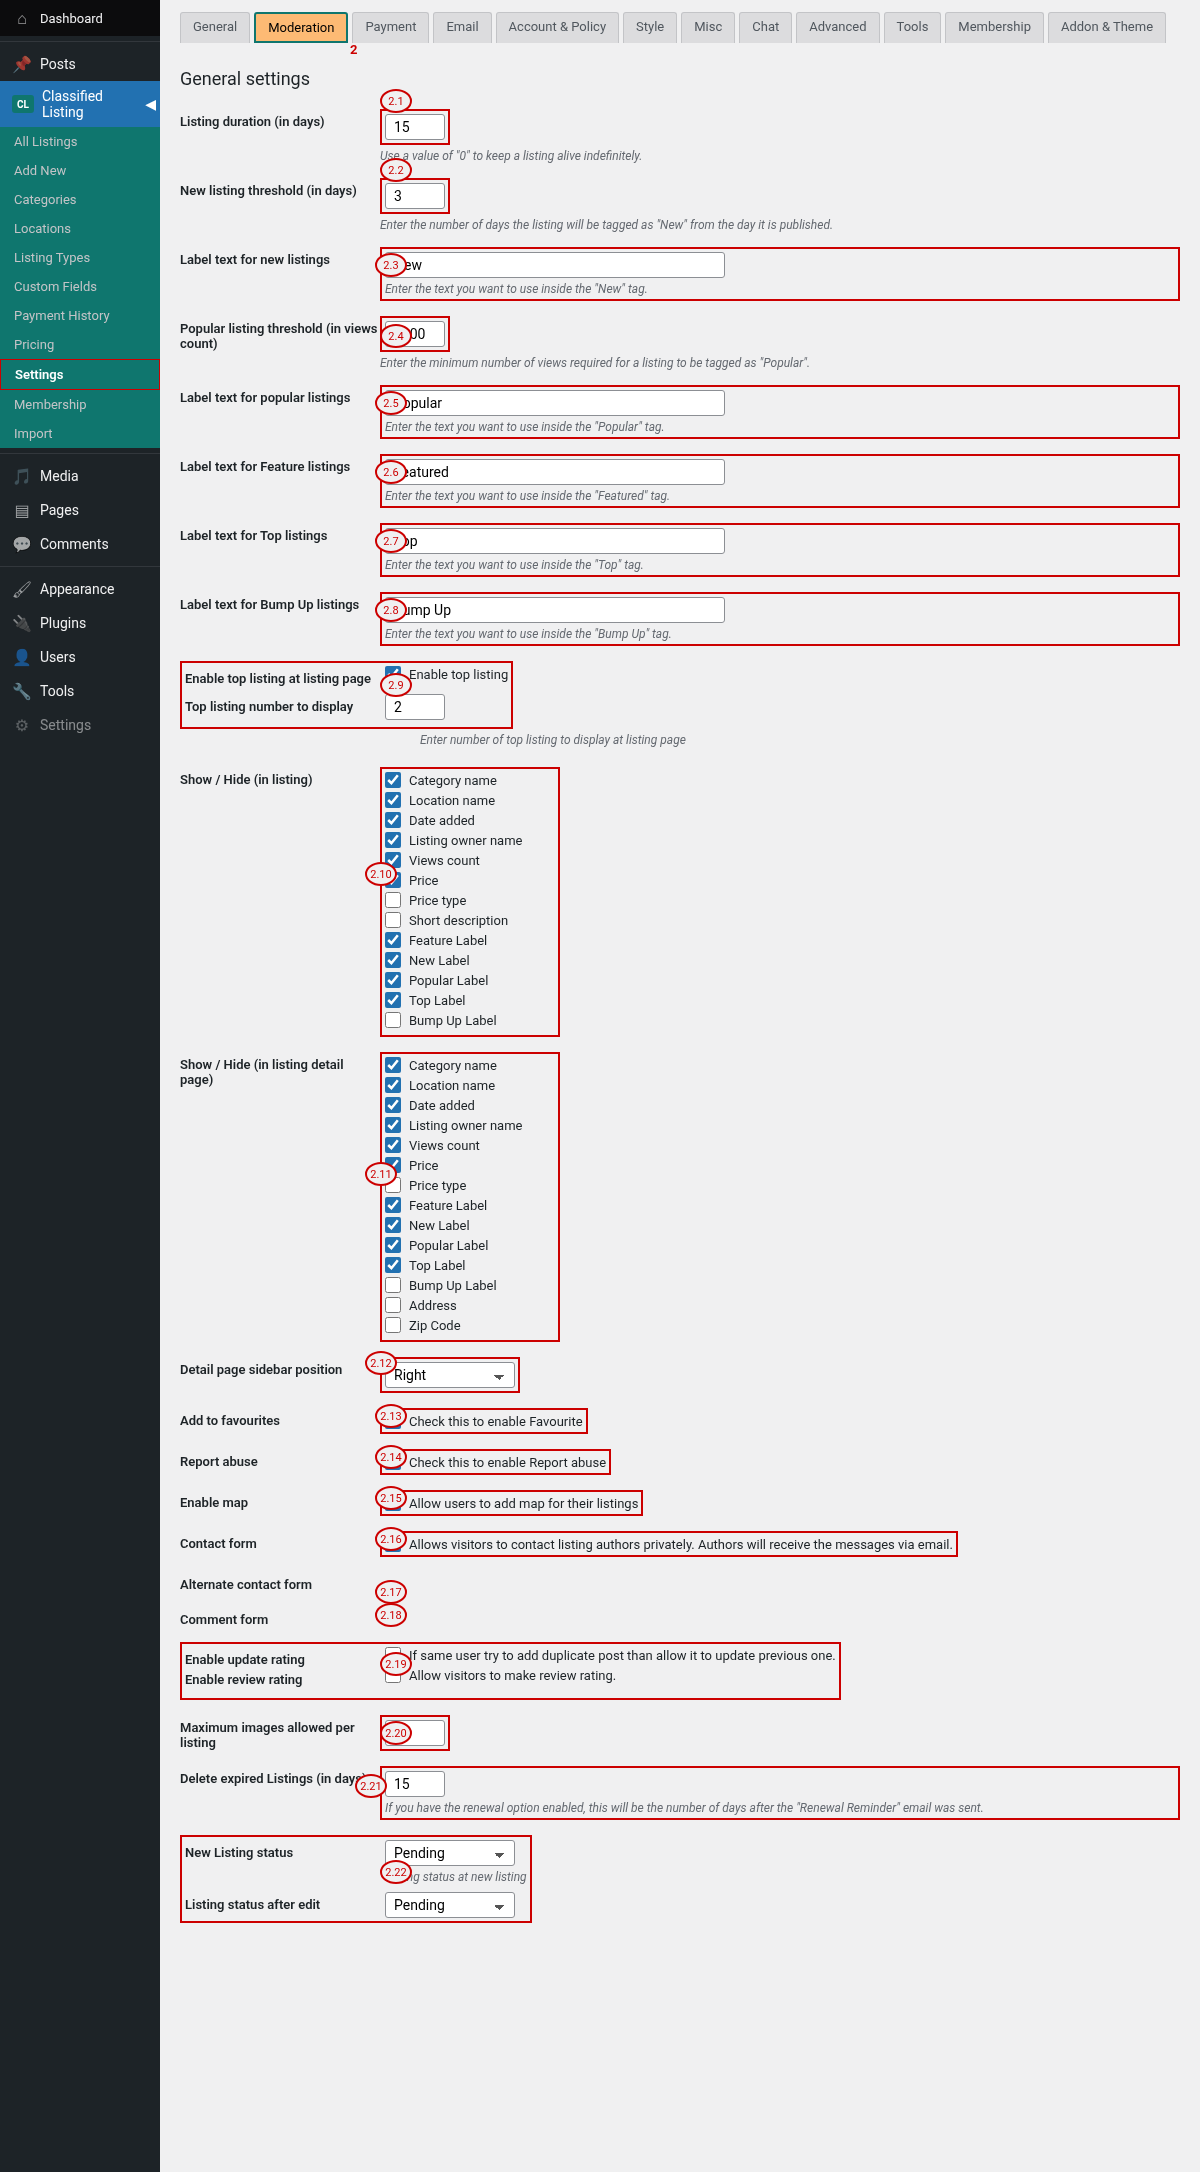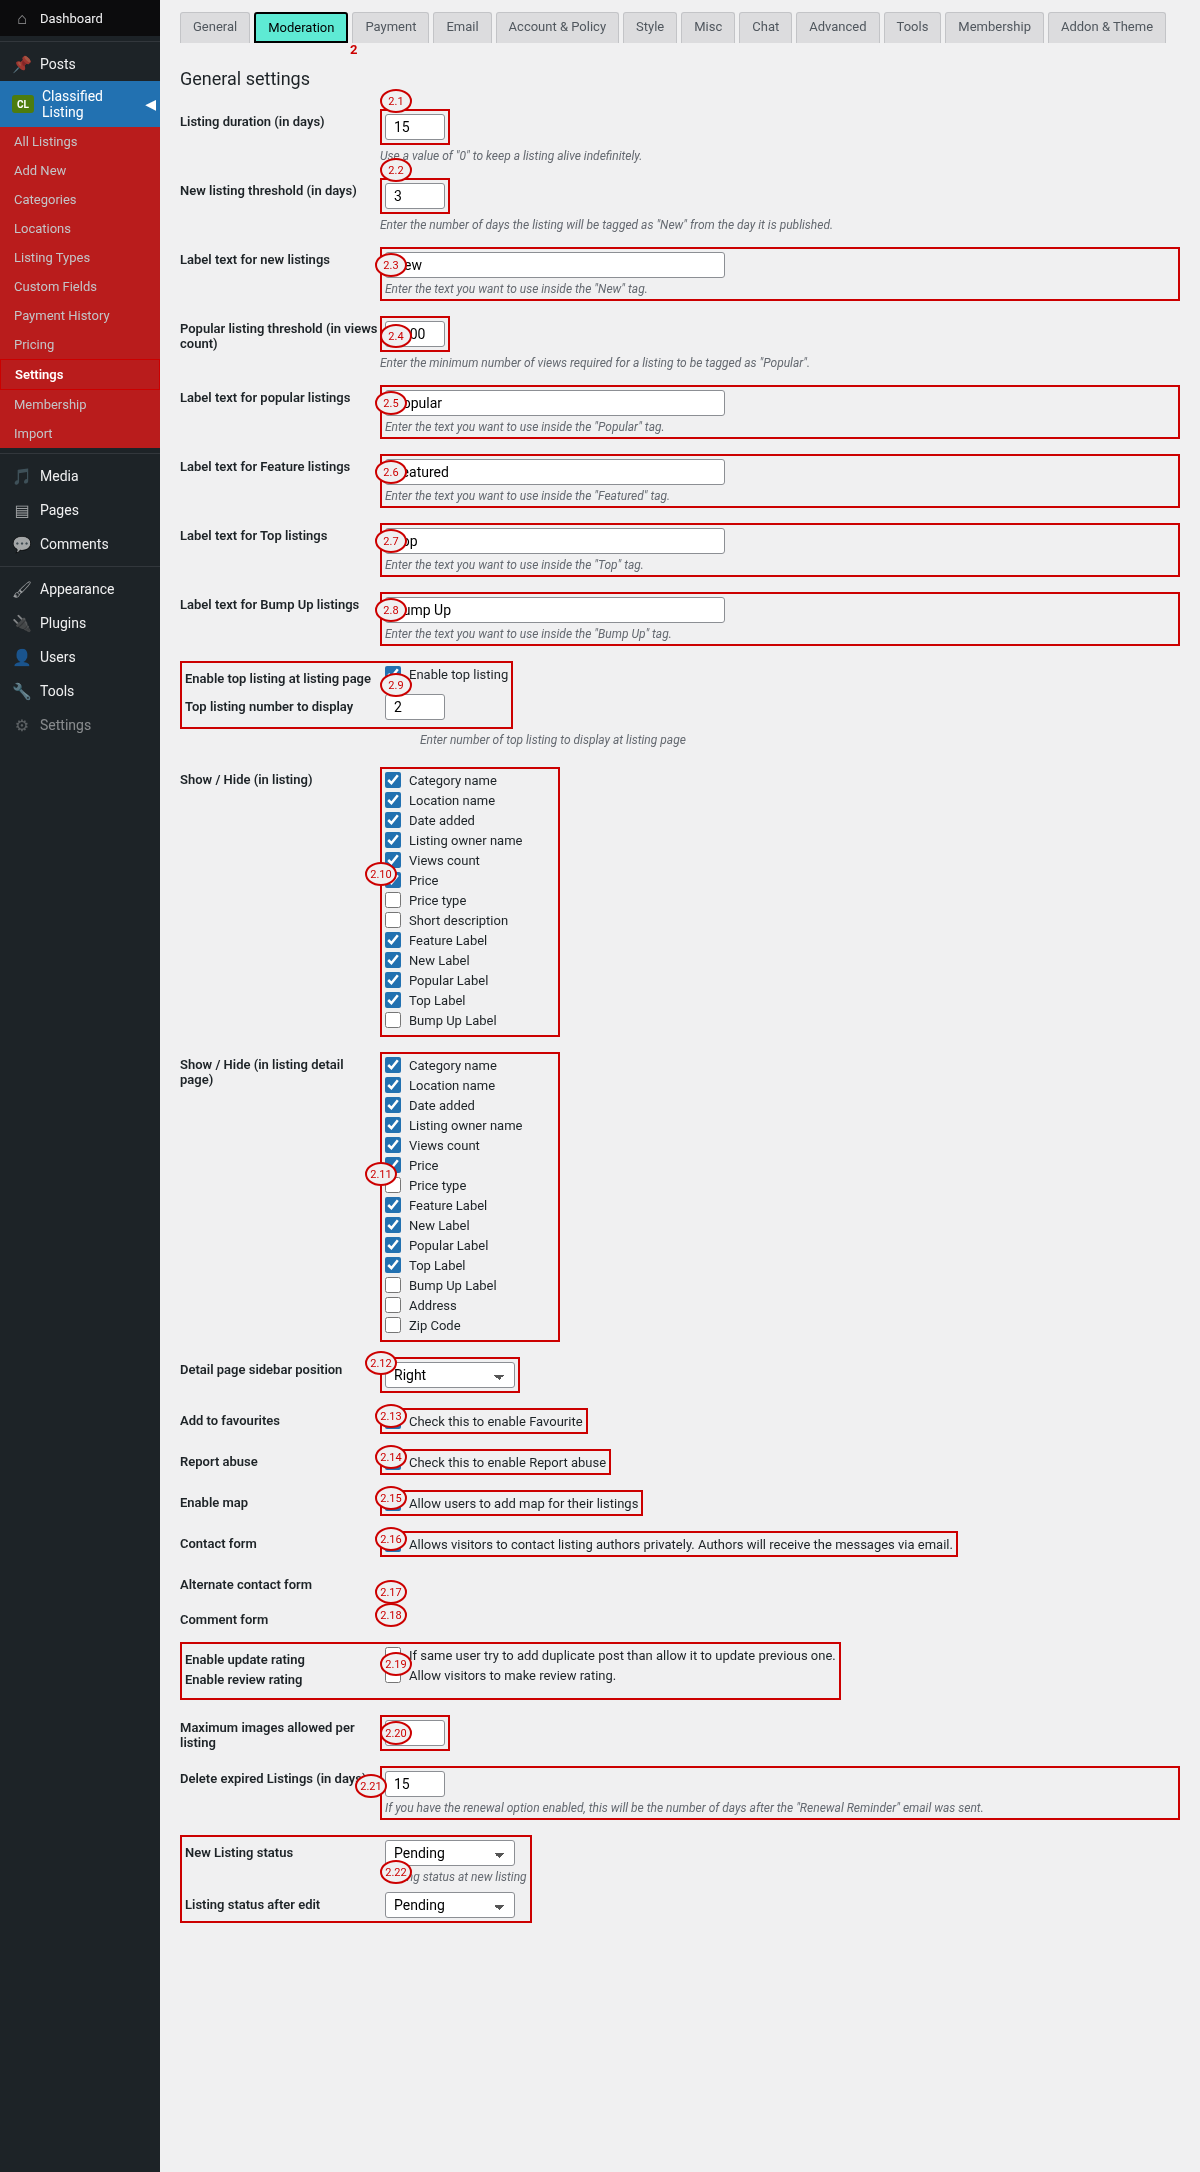--- a/index.html
+++ b/index.html
@@ -2,43 +2,43 @@
 <html><head>
 <meta charset="utf-8">
 <style>
 *{margin:0;padding:0;box-sizing:border-box;font-family:-apple-system,BlinkMacSystemFont,"Segoe UI",Roboto,sans-serif}
 body{background:#f0f0f1;color:#1d2327;font-size:13px}
 .wrap{display:flex;min-height:100vh}
 .sidebar{width:160px;background:#1d2327;color:#f0f0f1;flex-shrink:0}
 .sidebar-top{background:#0c0c0d;padding:8px 12px;display:flex;align-items:center;gap:8px;font-size:13px}
 .sidebar-item{padding:7px 12px;color:#f0f0f1;display:flex;align-items:center;gap:8px;cursor:pointer;font-size:14px}
 .sidebar-item.active{background:#2271b1;color:#fff}
-.sidebar-sub{padding:7px 30px 7px 14px;color:#c3c4c7;font-size:13px;cursor:pointer;background:#b91c1c}
+.sidebar-sub{padding:7px 30px 7px 14px;color:#c3c4c7;font-size:13px;cursor:pointer;background:#0f766e}
 .sidebar-sub.current{color:#fff;font-weight:600}
 .icon{width:20px;height:20px;display:inline-flex;align-items:center;justify-content:center;font-size:16px;opacity:.6}
 .sep{border-top:1px solid #32373c;margin:5px 0}
 .main{flex:1;padding:0;background:#f0f0f1}
 .tabs{padding:12px 20px 0 20px;display:flex;gap:4px;flex-wrap:wrap}
 .tab{padding:6px 12px;background:#dcdcde;border:1px solid #c3c4c7;border-bottom:none;color:#50575e;font-size:13px;cursor:pointer;border-radius:3px 3px 0 0}
-.tab.active{background:#5eead4;border:2px solid #000000;color:#000}
+.tab.active{background:#fdba74;border:2px solid #0f766e;color:#000}
 .content{padding:10px 20px 60px 20px}
 h2{font-size:18px;font-weight:400;margin:15px 0 20px;padding:0}
 .field{display:flex;align-items:flex-start;margin-bottom:15px}
 .flabel{width:200px;flex-shrink:0;font-weight:600;font-size:13px;padding-top:5px;color:#1d2327}
 .fctrl{flex:1}
 input[type=text],input[type=number],select{padding:4px 8px;border:1px solid #8c8f94;border-radius:3px;font-size:14px;background:#fff}
 input[type=text]{width:340px}
 input.short{width:60px}
 select{width:130px;min-width:130px;background-image:linear-gradient(45deg,transparent 50%,#555 50%),linear-gradient(135deg,#555 50%,transparent 50%);background-position:calc(100% - 15px) 12px,calc(100% - 10px) 12px;background-size:5px 5px,5px 5px;background-repeat:no-repeat;padding-right:25px;-webkit-appearance:none;appearance:none}
 .desc{font-style:italic;color:#646970;font-size:12px;margin-top:4px}
 .chk{display:flex;align-items:center;gap:8px;margin-bottom:4px;font-size:13px}
 .chk input{width:16px;height:16px;accent-color:#2271b1}
 .anno{position:relative}
 .redcircle{position:absolute;width:32px;height:24px;border:2px solid #c00;border-radius:50%;display:flex;align-items:center;justify-content:center;font-size:11px;color:#c00;background:#f0f0f1}
-.cl-badge{background:#4d7c0f;color:#fff;width:22px;height:18px;border-radius:3px;display:inline-flex;align-items:center;justify-content:center;font-size:10px;font-weight:bold}
+.cl-badge{background:#0f766e;color:#fff;width:22px;height:18px;border-radius:3px;display:inline-flex;align-items:center;justify-content:center;font-size:10px;font-weight:bold}
 .settings-highlight{border:1.5px solid #c00}
 .group-box{border:2px solid #c00;padding:3px;display:inline-block}
 .tab-anno{position:absolute;left:190px;top:42px;color:#c00;font-size:13px;font-weight:bold}
 </style>
 </head>
 <body>
 
 <div class="wrap">
   <div class="sidebar">
     <div class="sidebar-top">

